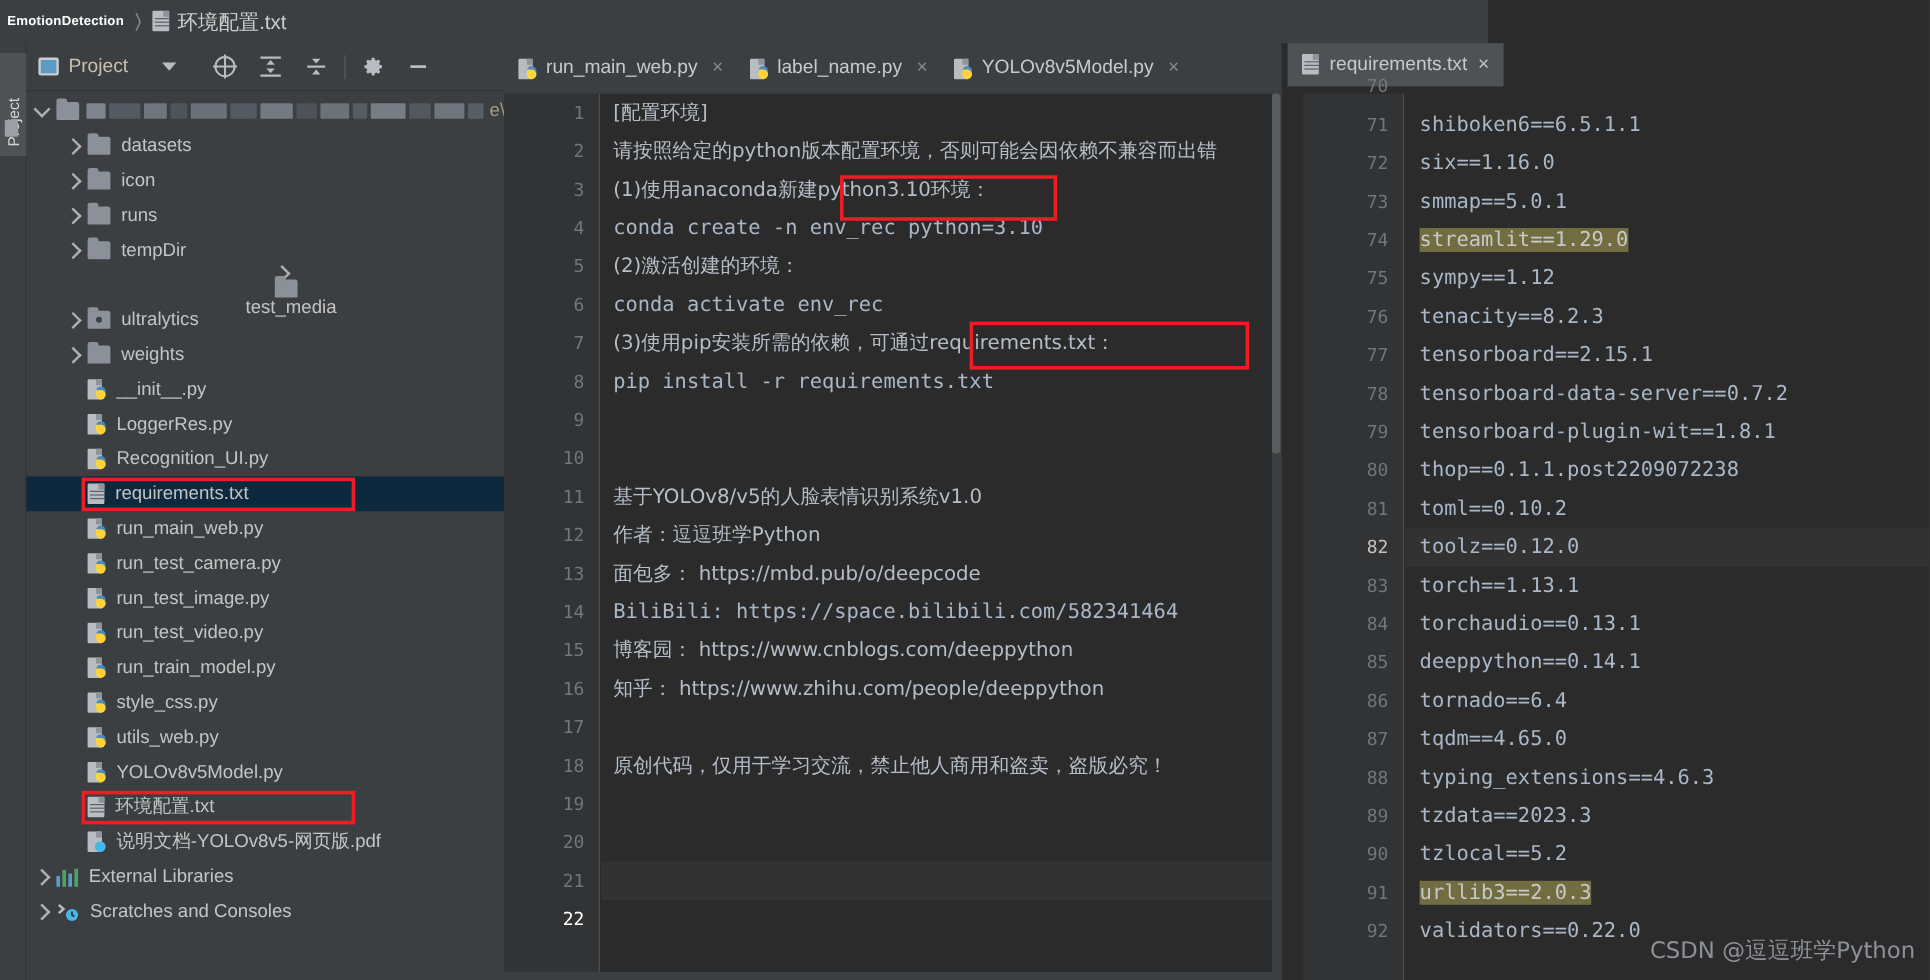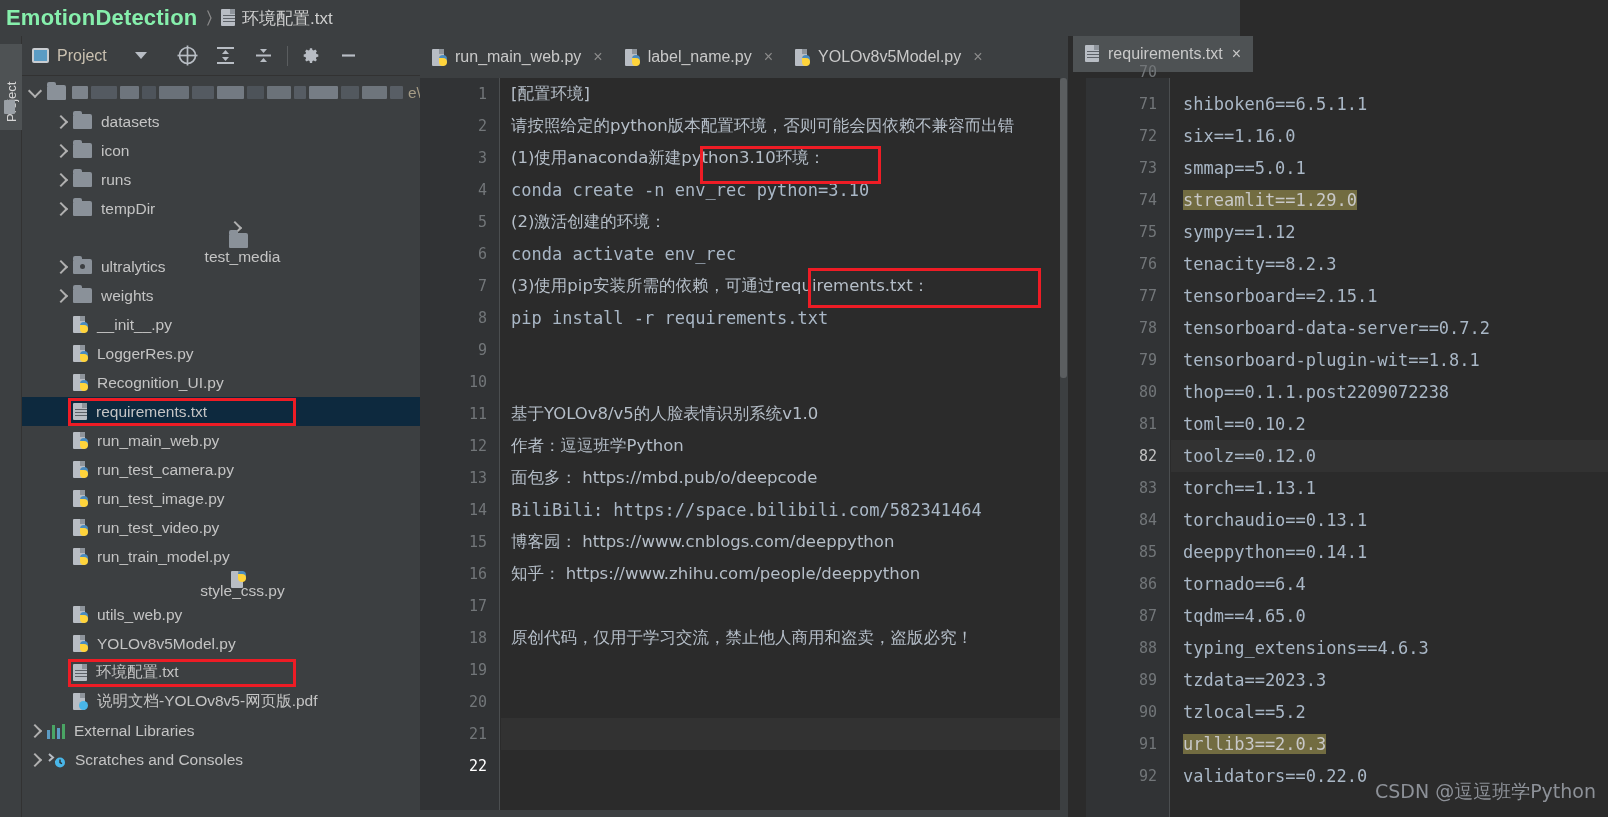--- a/index.html
+++ b/index.html
@@ -17,21 +17,21 @@
     position: absolute; left: 0; top: 0; width: 1240px; height: 36px;
     background: #3c3f41;
     display: flex; align-items: center; padding-left: 6px;
     white-space: nowrap;
   }
   .titlebar-right-fill {
     position: absolute; left: 1240px; top: 0; width: 368px; height: 36px;
     background: #2b2b2b;
   }
   .crumb-proj {
-    font-size: 22px; font-weight: bold; color: #86efac; letter-spacing: .2px;
+    font-size: 11px; font-weight: bold; color: #ffffff; letter-spacing: .2px;
   }
   .crumb-sep { font-size: 17px; color: #8a8a8a; margin: 0 9px; }
   .crumb-file { font-size: 17px; color: #cfcfcf; }
   .crumb-icon { margin-right: 7px; display: inline-block; }
 
   
   .ico-txt { width: 14px; height: 17px; position: relative; display: inline-block; vertical-align: -3px; }
   .ico-txt .pg { position: absolute; inset: 0; background: #b8bdc4; border-radius: 1px; }
   .ico-txt .fold { position: absolute; right: 0; top: 0; width: 5px; height: 5px; background: #8e949b; }
   .ico-txt .ln { position: absolute; left: 2px; width: 9px; height: 1px; background: #5d6268; }
@@ -425,21 +425,21 @@
           <div class="row" style="padding-left: 34px;">
             <span class="noarrow"></span>
             <span class="ico-py">
               <span class="pg"></span>
               <span class="fold"></span>
               <span class="sn1"></span>
               <span class="sn2"></span>
             </span>
             <span class="lbl">run_train_model.py</span>
           </div>
-          <div class="row" style="padding-left: 34px; flex-direction: column;">
+          <div class="row" style="padding-left: 34px;">
             <span class="noarrow"></span>
             <span class="ico-py">
               <span class="pg"></span>
               <span class="fold"></span>
               <span class="sn1"></span>
               <span class="sn2"></span>
             </span>
             <span class="lbl">style_css.py</span>
           </div>
           <div class="row" style="padding-left: 34px;">

